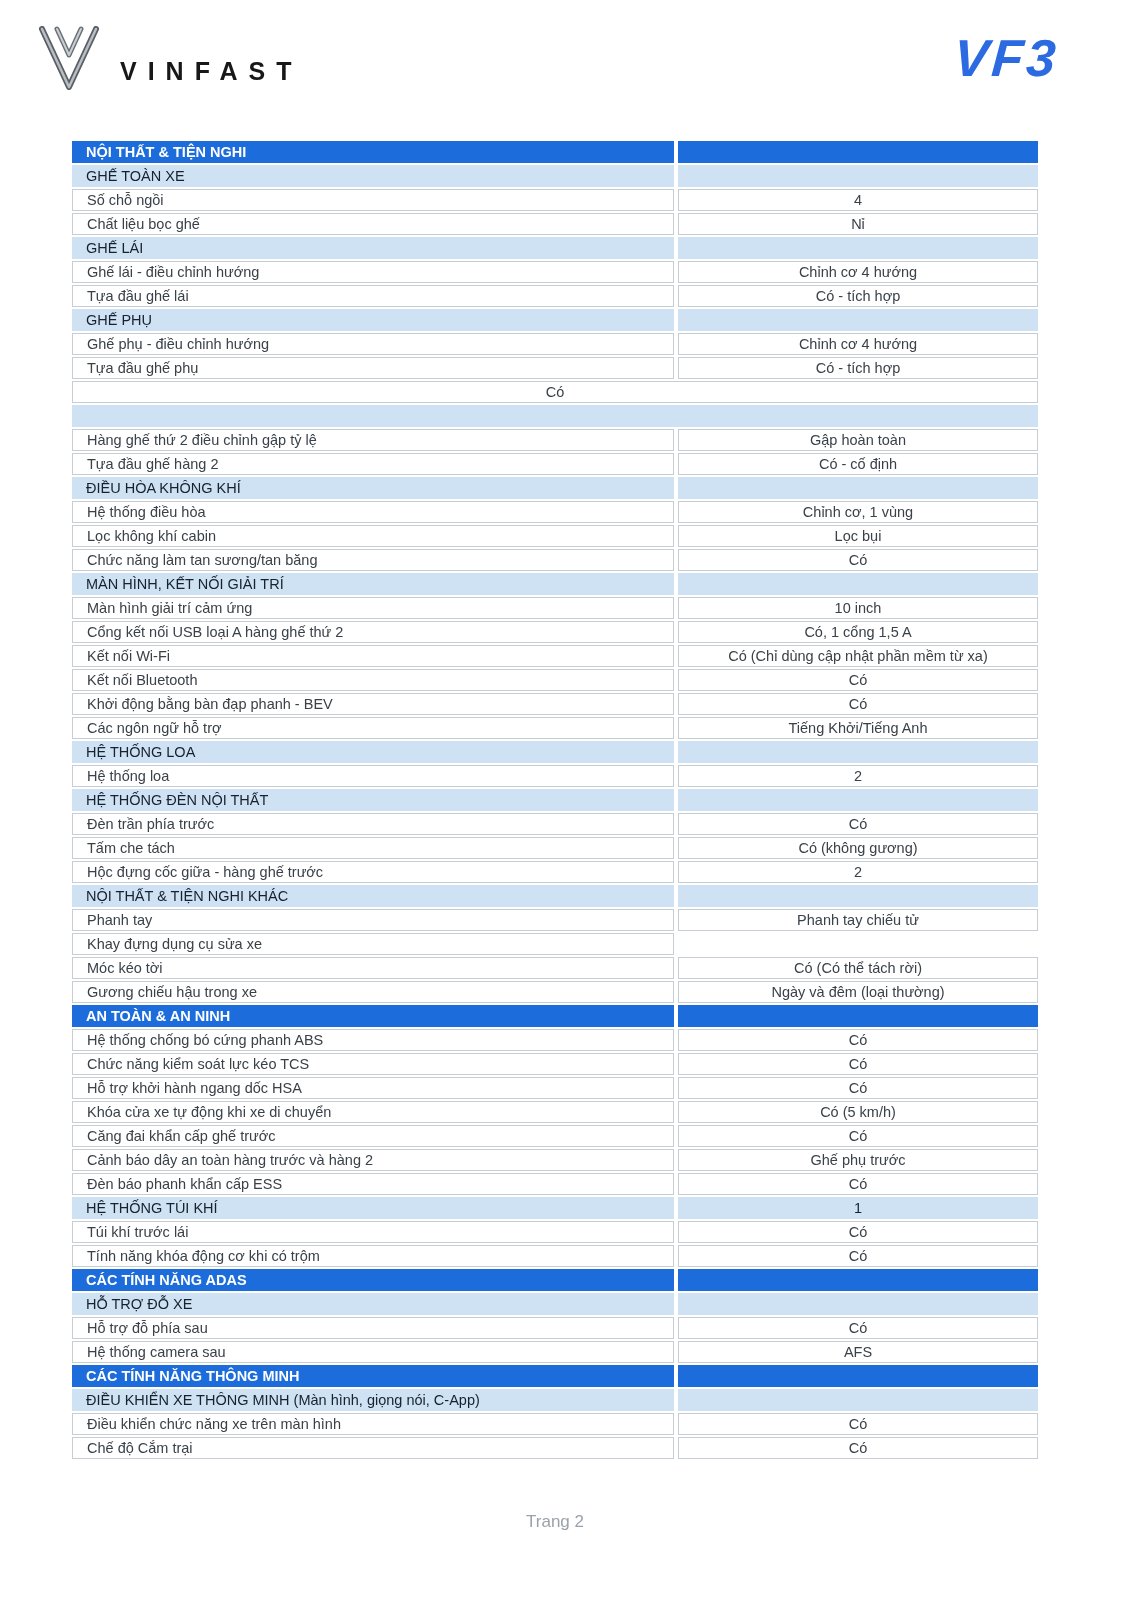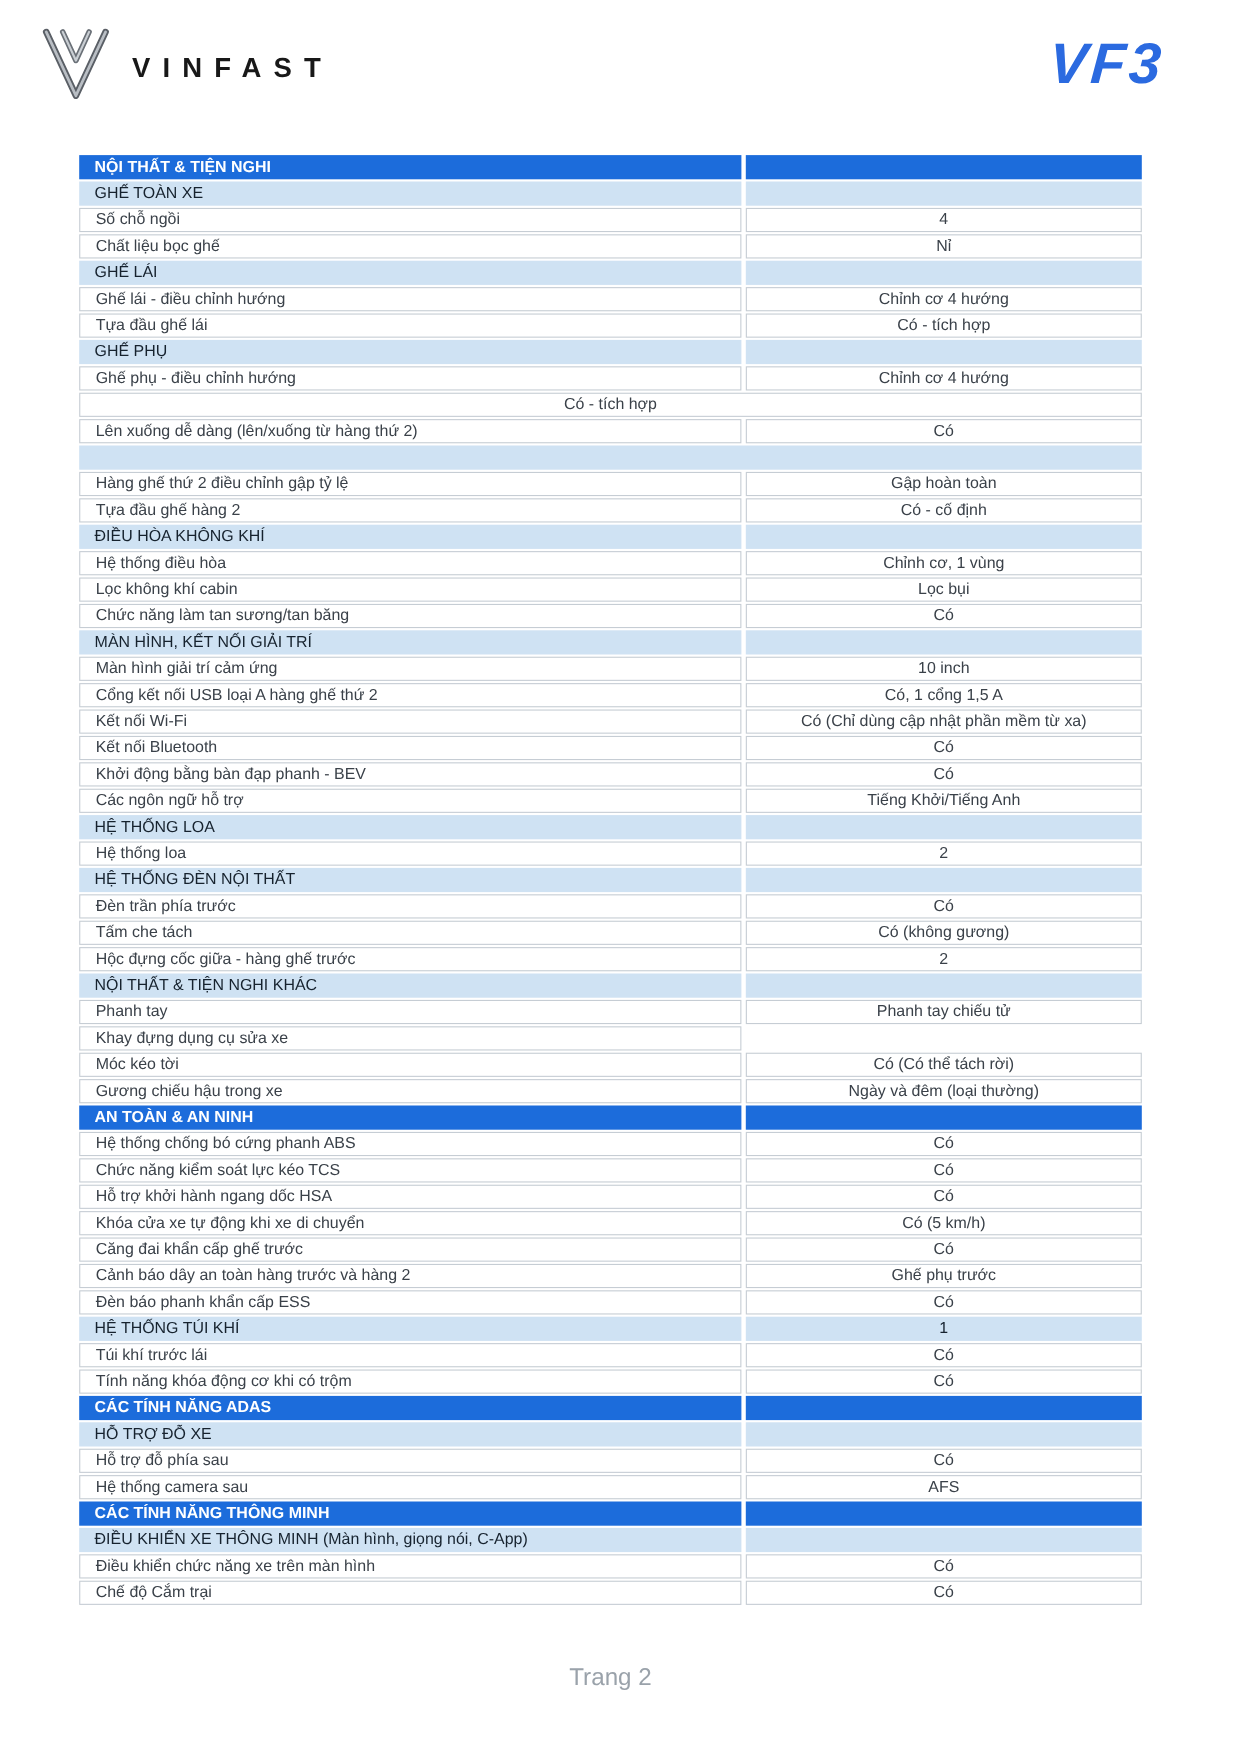--- a/index.html
+++ b/index.html
@@ -10,21 +10,21 @@
     position: relative;
     overflow: hidden;
   }
   .page { position: relative; width: 1130px; height: 1600px; background: #fff; }
 
   
   .header {
     position: absolute; top: 26px; left: 38px; right: 72px;
     display: flex; justify-content: space-between; align-items: flex-start;
   }
-  .brand { display: flex; align-items: flex-start; gap: 20px; }
+  .brand { display: flex; align-items: center; gap: 20px; }
   .brand-text {
     font-weight: bold; font-size: 25px; letter-spacing: 11px;
     color: #181818; margin-top: 22px;
   }
   .vf3-text {
     font-weight: bold; font-style: italic; font-size: 52px;
     letter-spacing: 3px; color: var(--model-color, #2b6ae0);
     line-height: 1; margin-top: 6px;
     transform: skewX(-4deg);
   }
@@ -48,21 +48,21 @@
     color: #ffffff; font-weight: bold;
   }
   .row.sub .cell {
     background: var(--subsection-bg, #cfe2f3);
     color: #16222e; font-weight: normal;
   }
 
   
   .footer {
     position: absolute; top: 1512px; left: 72px; width: 966px;
-    text-align: center; color: #9aa2aa; font-size: 22px;
+    text-align: center; color: #9aa2aa; font-size: 17px;
   }
 </style>
 </head>
 <body>
 
 <div class="page">
 
   <div class="header">
     <div class="brand">
       <span>
@@ -109,24 +109,24 @@
       </div>
       <div class="row sub">
         <div class="cell label">GHẾ PHỤ</div>
         <div class="cell value"></div>
       </div>
       <div class="row data">
         <div class="cell label">Ghế phụ - điều chỉnh hướng</div>
         <div class="cell value">Chỉnh cơ 4 hướng</div>
       </div>
       <div class="row data">
+        <div class="cell label">Tựa đầu ghế phụ</div>
         <div class="cell value">Có - tích hợp</div>
       </div>
       <div class="row data">
-        <div class="cell label">Lên xuống dễ dàng (lên/xuống từ hàng thứ 2)</div>
         <div class="cell value">Có</div>
       </div>
       <div class="row sub">
         <div class="cell value"></div>
       </div>
       <div class="row data">
         <div class="cell label">Hàng ghế thứ 2 điều chỉnh gập tỷ lệ</div>
         <div class="cell value">Gập hoàn toàn</div>
       </div>
       <div class="row data">

